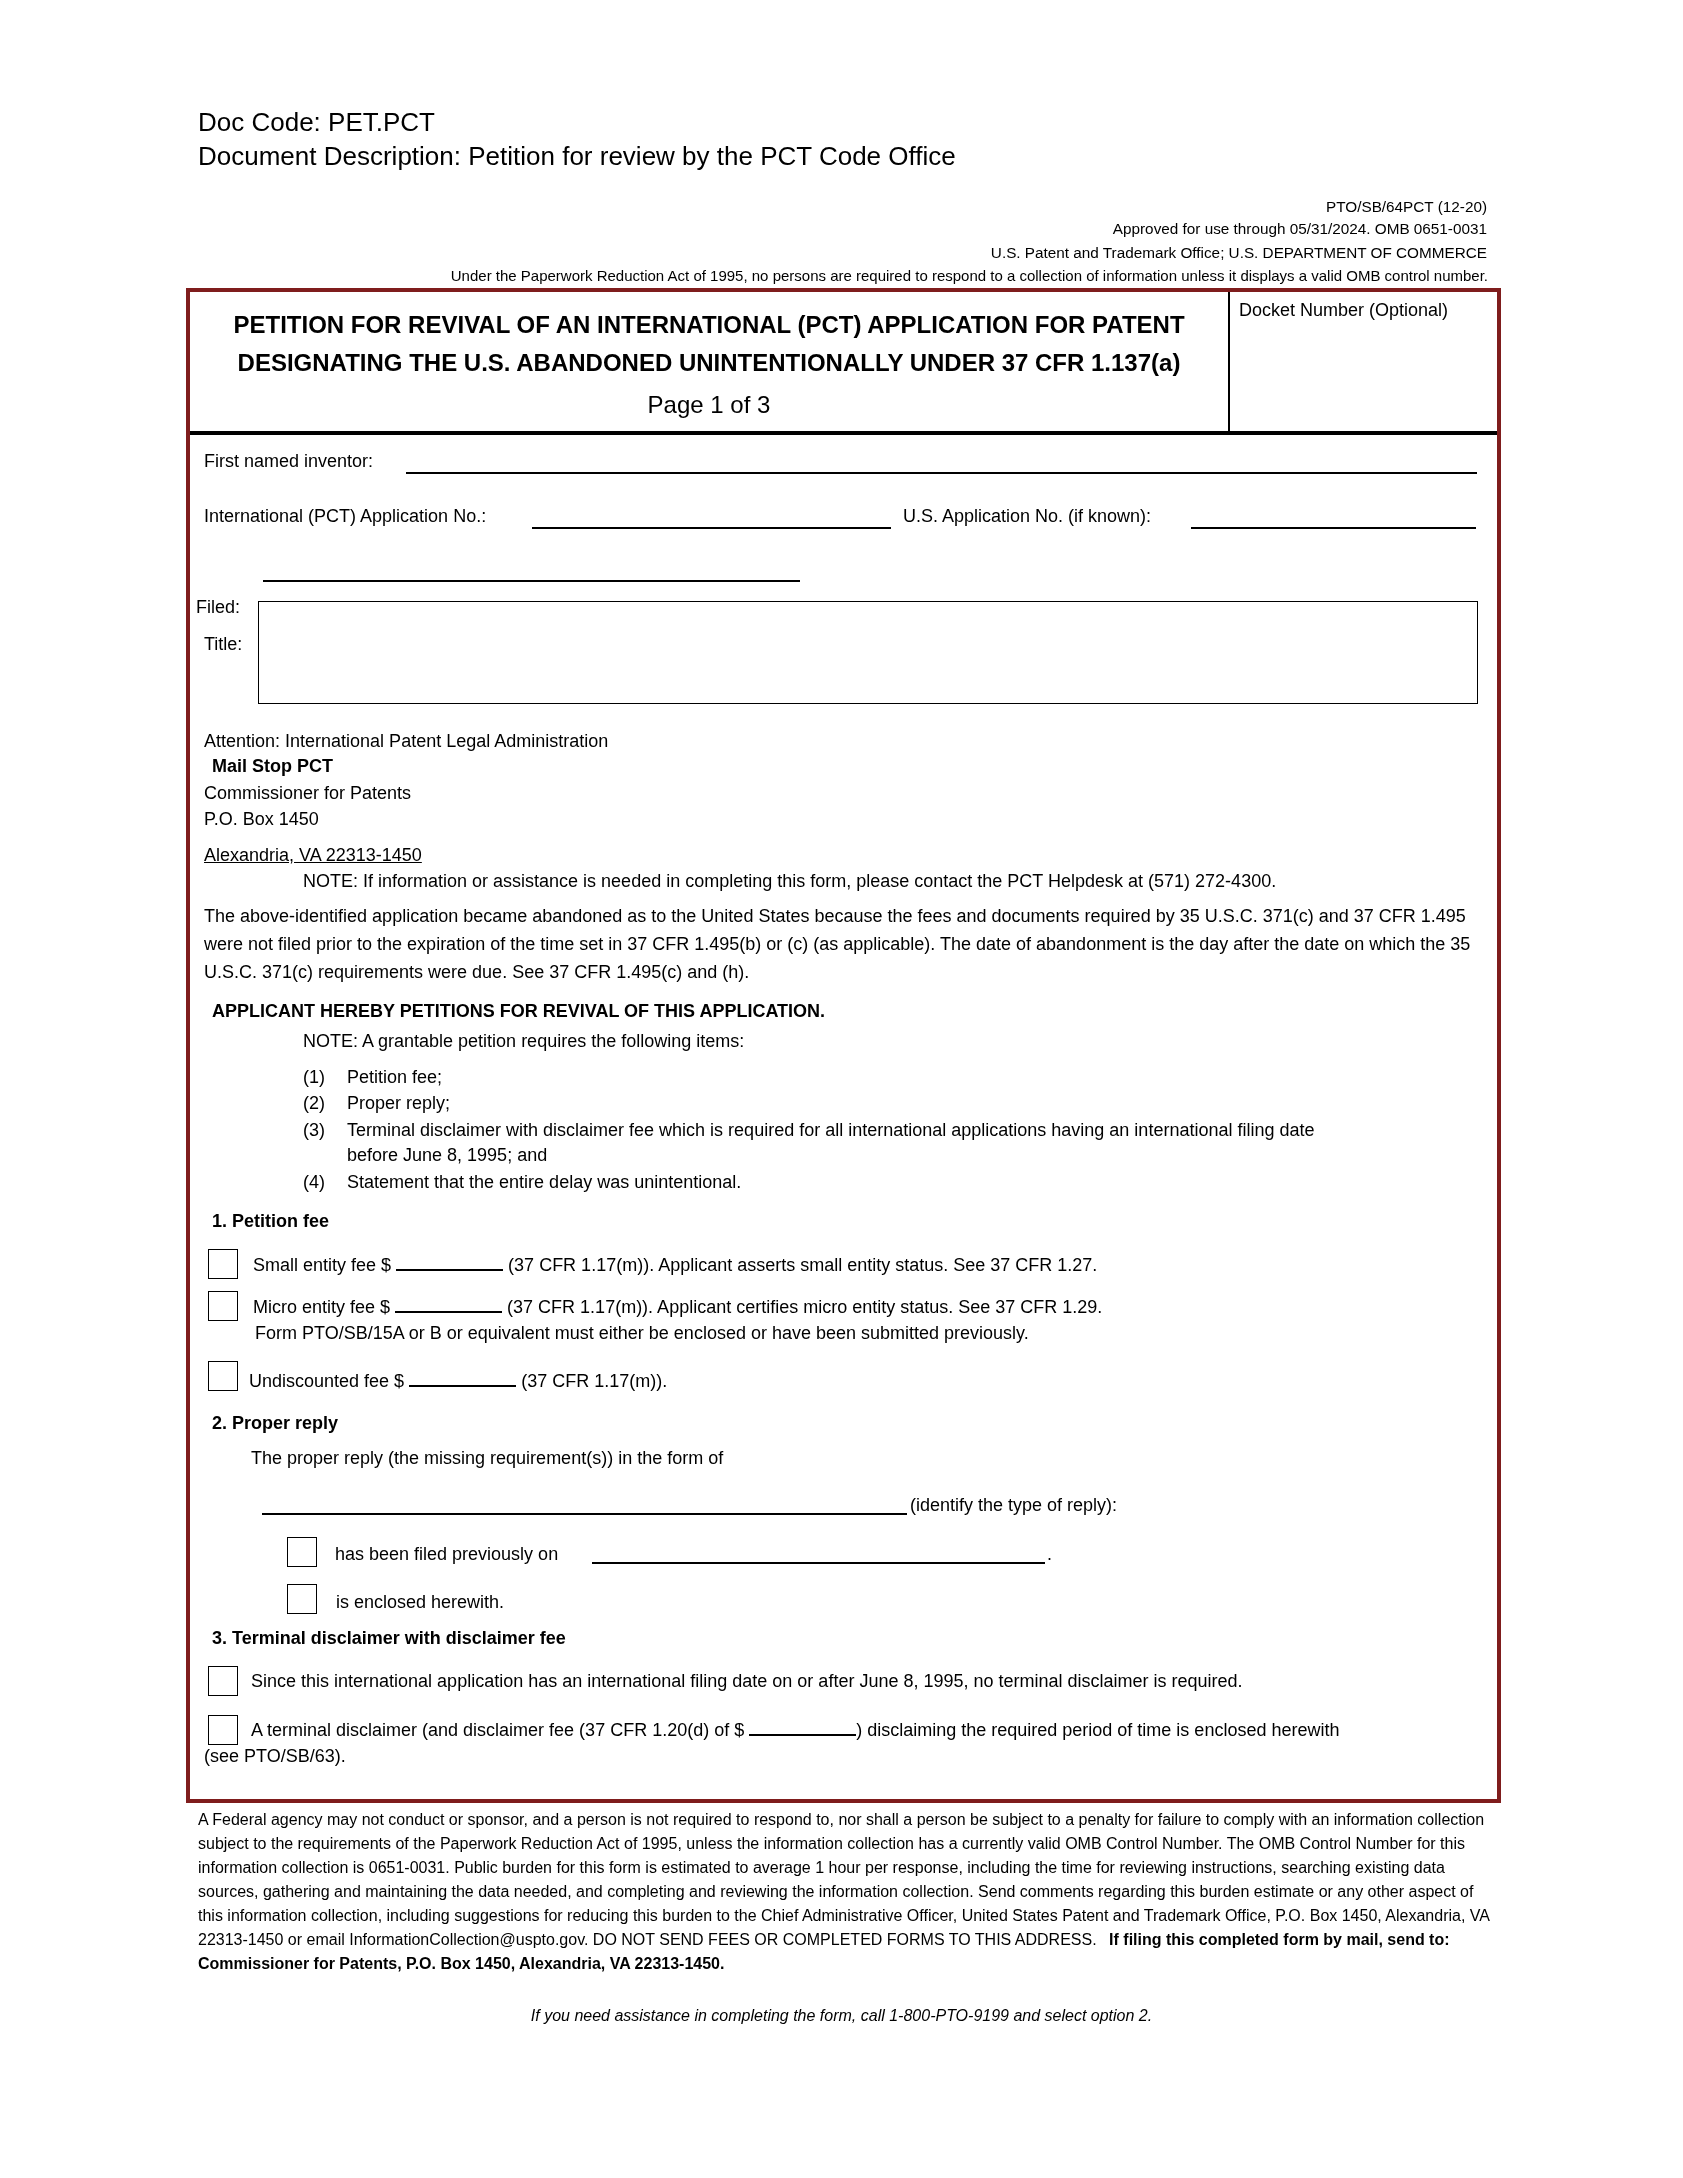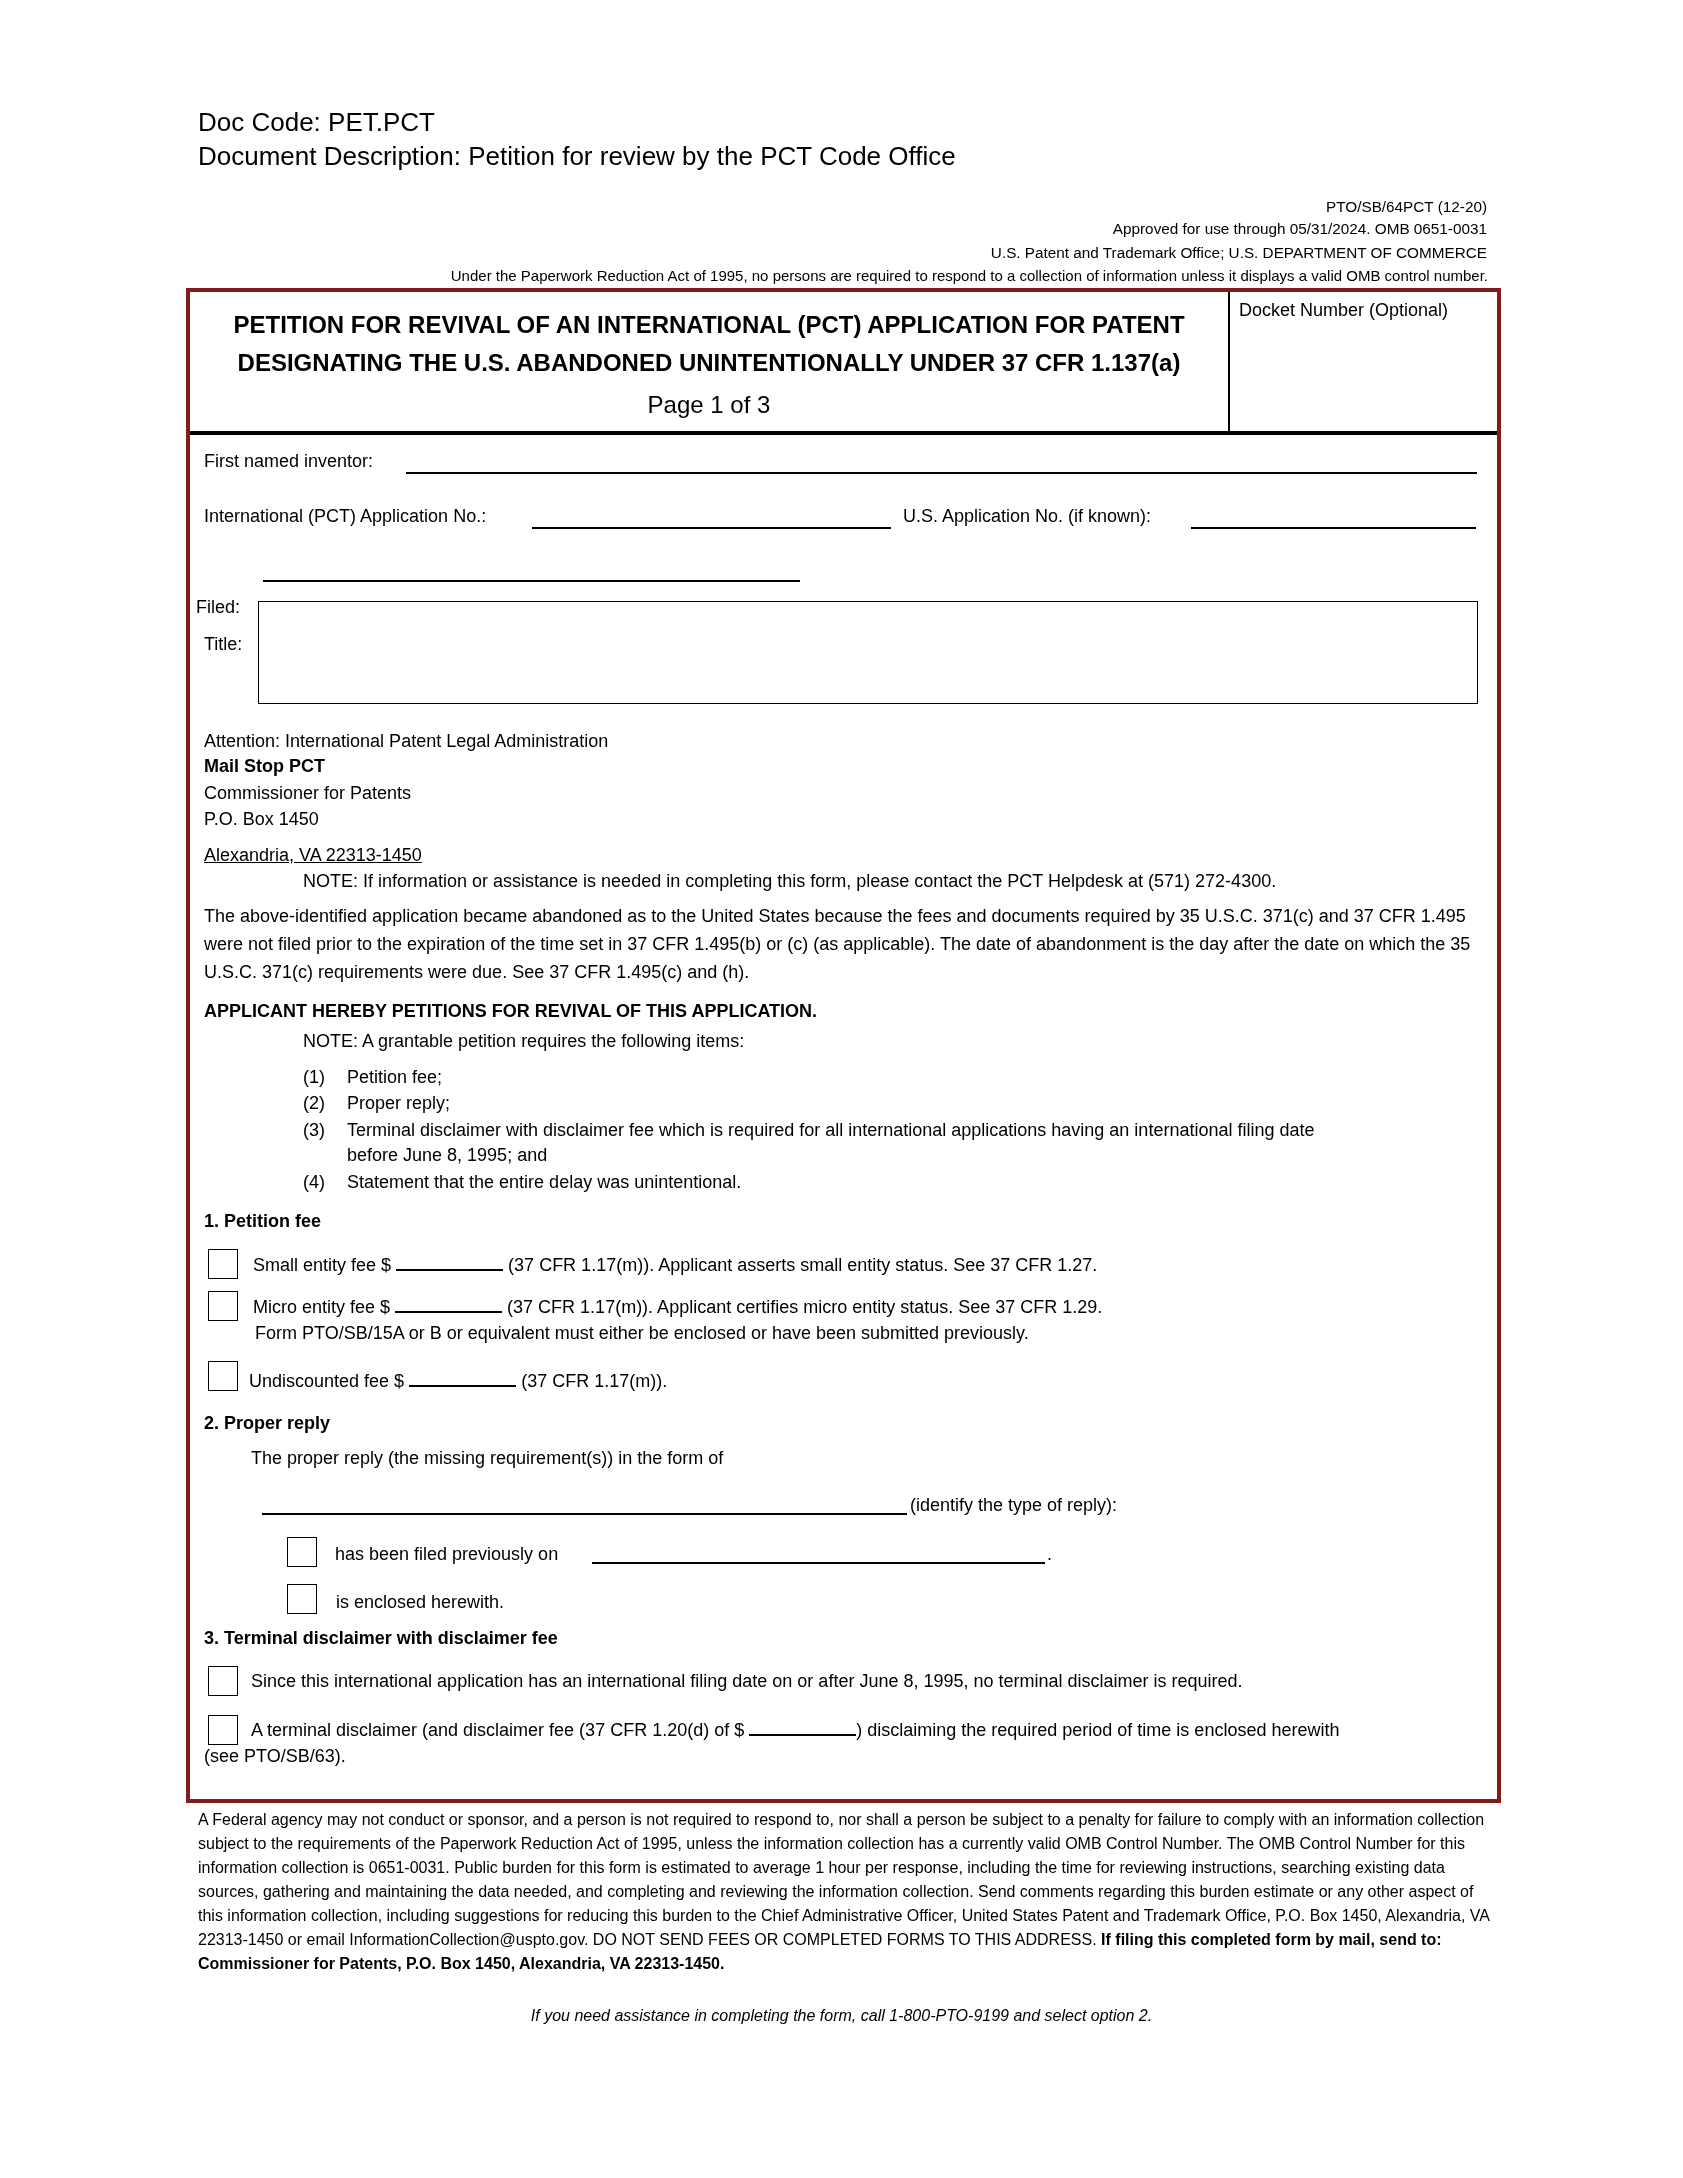--- a/index.html
+++ b/index.html
@@ -8,21 +8,21 @@
   .abs { position: absolute; white-space: nowrap; }
   .doc-head { left: 198px; font-size: 26px; line-height: 34px; }
   .meta { right: 196px; font-size: 15.3px; line-height: 21px; text-align: right; font-family: "Liberation Sans", sans-serif; }
   .frame { position: absolute; left: 186px; top: 288px; width: 1315px; height: 1515px; border: 4px solid #7f1d1d; box-sizing: border-box; }
   .hdr-divider { position: absolute; left: 0; right: 0; top: 139px; height: 4px; background: #000; }
   .docket-divider { position: absolute; left: 1038px; top: 0; width: 2px; height: 139px; background: #000; }
   .form-title { position: absolute; left: 0; width: 1038px; top: 14px; text-align: center; font-weight: bold; font-size: 24px; line-height: 38px; }
   .page-num { position: absolute; left: 0; width: 1038px; top: 99px; text-align: center; font-size: 24px; }
   .docket-label { position: absolute; left: 1049px; top: 8px; font-size: 18px; }
   .t { position: absolute; font-size: 18px; line-height: 22px; white-space: nowrap; }
-  .b { font-weight: bold; }
+  .b { font-weight: bold; margin-left: 8px; }
   .line { position: absolute; height: 2px; background: #000; }
   .cb { position: absolute; width: 30px; height: 30px; border: 1.5px solid #000; box-sizing: border-box; background: #fff; cursor: pointer; }
   .title-box { position: absolute; border: 1.5px solid #000; box-sizing: border-box; background: #fff; }
   .para { position: absolute; font-size: 18px; line-height: 28px; white-space: normal; }
   .footer { position: absolute; left: 198px; width: 1297px; top: 1808px; font-size: 16px; line-height: 24px; }
   .footer-help { position: absolute; left: 0; width: 1683px; top: 2007px; text-align: center; font-size: 16px; font-style: italic; }
   .blank-inline { display: inline-block; border-bottom: 2px solid #000; vertical-align: baseline; height: 14px; }
 </style>
 </head>
 <body>

